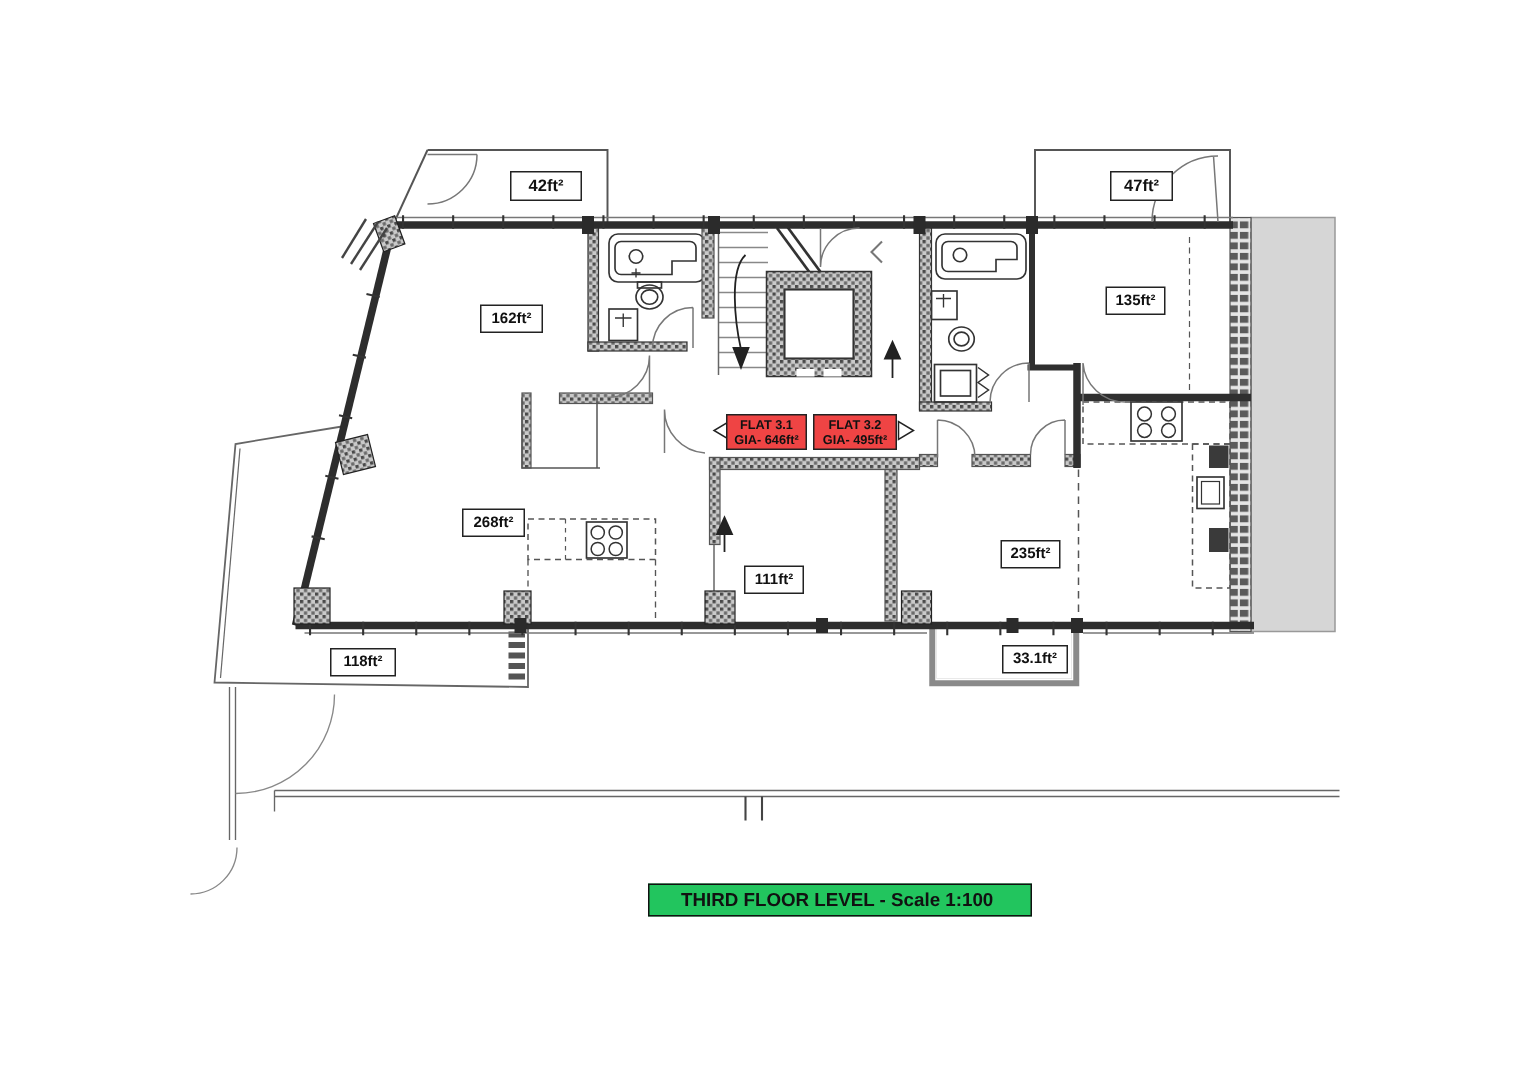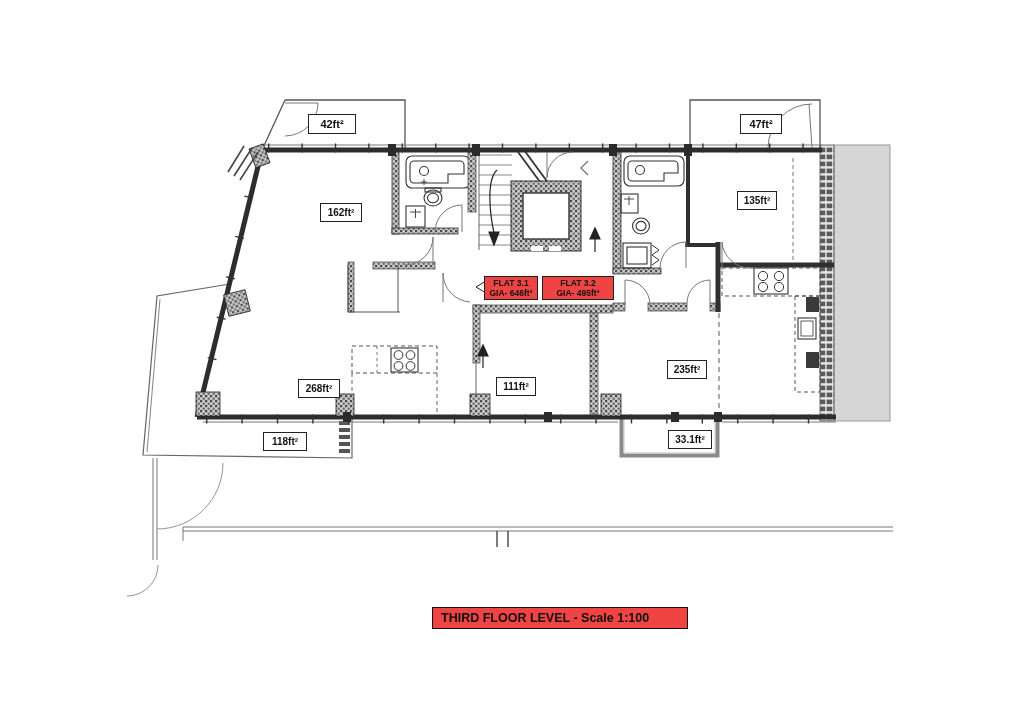--- a/index.html
+++ b/index.html
@@ -9,22 +9,22 @@
   .alabel{position:absolute;border:1px solid #222;background:#fff;color:#111;
           font-weight:bold;font-size:10px;line-height:1.3;text-align:center;
           padding:2px 3px;white-space:nowrap;box-sizing:border-box;}
   .alabel.big{font-size:11px;}
   .flatbox{position:absolute;border:1px solid #222;background:#ef4444;color:#111;
            font-weight:bold;font-size:8.5px;line-height:1.2;text-align:center;
            padding:1px 2px;white-space:nowrap;box-sizing:border-box;}
   .titleblock{position:absolute;left:432px;top:587px;width:256px;}
   .tb-title{border:2px solid #111;background:#fff;color:#111;font-weight:bold;
             font-size:20px;letter-spacing:0.5px;padding:3px 8px 4px 8px;white-space:nowrap;}
-  .tb-sub{border:1.5px solid #111;background:#ef4444;color:#111;font-weight:bold;
-          font-size:12.5px;padding:3px 8px;margin-top:20px;white-space:nowrap;}
+  .tb-sub{border:1.5px solid #111;background:#22c55e;color:#111;font-weight:bold;
+          font-size:12.5px;padding:3px 21px;margin-top:2px;white-space:nowrap;}
 </style>
 </head>
 <body>
 
 <div id="canvas">
 
 <svg id="plan-svg" width="1024" height="723" viewBox="0 0 1024 723">
   <defs>
     <pattern id="speck" width="5" height="5" patternUnits="userSpaceOnUse">
       <rect width="5" height="5" fill="#c9c9c9"></rect>
@@ -237,35 +237,35 @@
     <line x1="183" y1="527" x2="183" y2="541"></line>
     <line x1="497" y1="531" x2="497" y2="547" stroke-width="1.4" stroke="#444"></line>
     <line x1="508" y1="531" x2="508" y2="547" stroke-width="1.4" stroke="#444"></line>
     <line x1="153" y1="458" x2="153" y2="560"></line>
     <line x1="157" y1="458" x2="157" y2="560"></line>
     <path d="M223,463 A66,66 0 0 1 157,529" stroke="#888"></path>
     <path d="M158,565 A31,31 0 0 1 127,596" stroke="#888"></path>
   </g>
 </svg>
 
-<div class="alabel big" style="left:308px;top:114px;min-width:48px;">42ft²</div>
+<div class="alabel big" style="left:340px;top:114px;min-width:48px;">42ft²</div>
 <div class="alabel" style="left:320px;top:203px;min-width:42px;">162ft²</div>
-<div class="alabel" style="left:298px;top:339px;min-width:42px;margin-top:40px;">268ft²</div>
-<div class="alabel" style="left:220px;top:432px;min-width:44px;margin-left:43px;">118ft²</div>
+<div class="alabel" style="left:308px;top:339px;min-width:42px;">268ft²</div>
+<div class="alabel" style="left:220px;top:432px;min-width:44px;">118ft²</div>
 <div class="alabel" style="left:496px;top:365px;min-width:40px;margin-top:12px;">111ft²</div>
 <div class="alabel" style="left:667px;top:360px;min-width:40px;">235ft²</div>
 <div class="alabel" style="left:668px;top:430px;min-width:44px;">33.1ft²</div>
 <div class="alabel" style="left:737px;top:191px;min-width:40px;">135ft²</div>
 <div class="alabel big" style="left:740px;top:114px;min-width:42px;">47ft²</div>
 
 <div class="flatbox" style="left:484px;top:276px;width:54px;">
   <div>FLAT 3.1</div>
   <div>GIA- 646ft²</div>
 </div>
-<div class="flatbox" style="left:542px;top:276px;width:72px;">
+<div class="flatbox" style="left:542px;top:276px;width:56px;">
   <div>FLAT 3.2</div>
   <div>GIA- 495ft²</div>
 </div>
 
 <div class="titleblock">
   <div class="tb-sub">THIRD FLOOR LEVEL - Scale 1:100</div>
 </div>
 
 </div>
 

